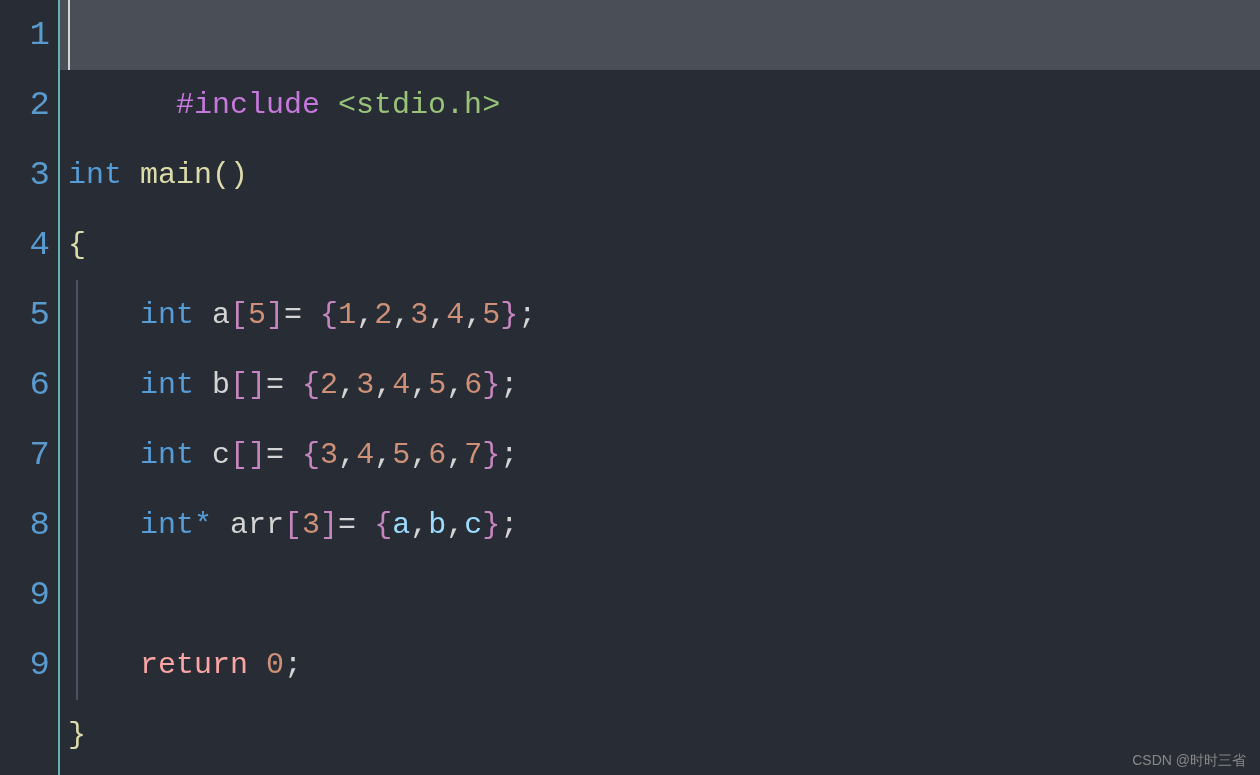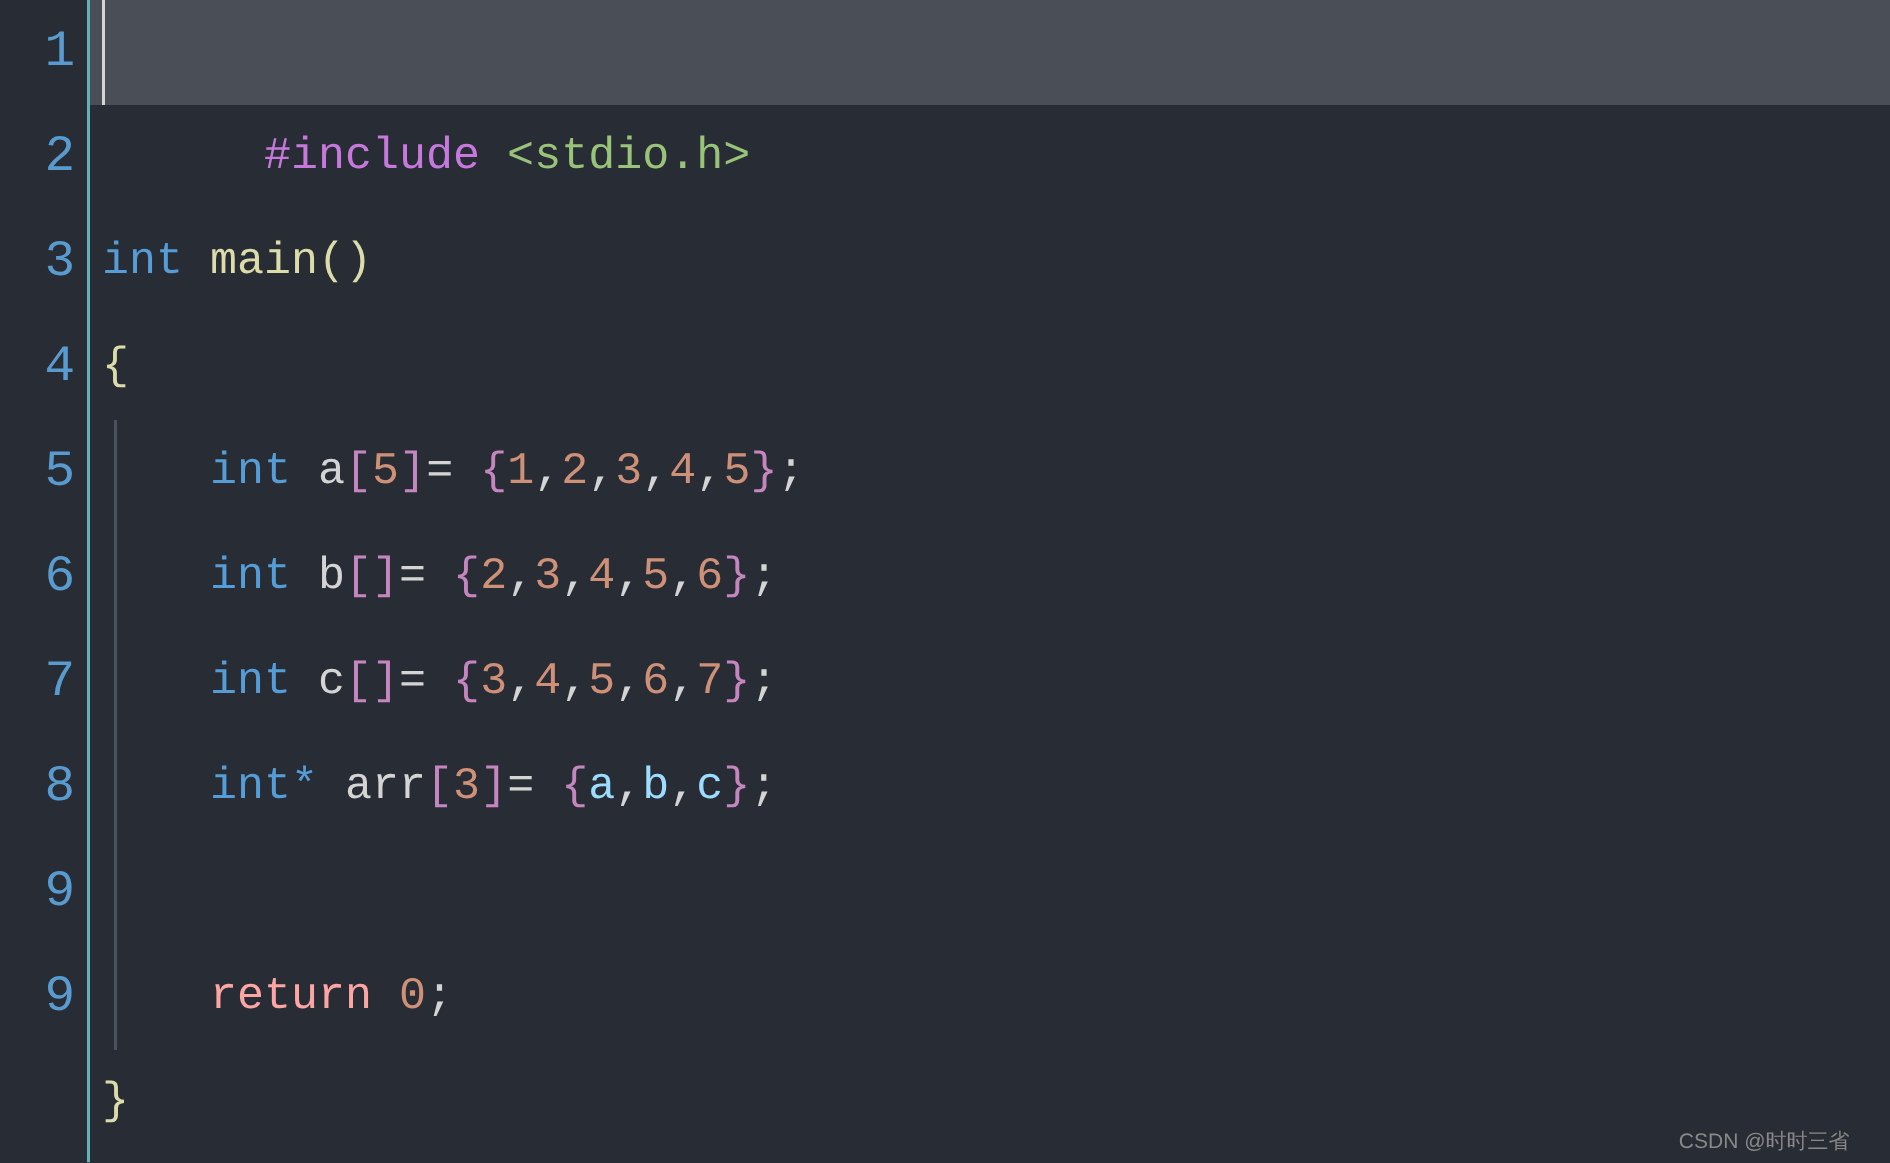--- a/index.html
+++ b/index.html
@@ -73,21 +73,21 @@
     .tok-brace2 { color: #c586c0; }
     .tok-ident { color: #9cdcfe; }
     .tok-var { color: #d4d4d4; }
     .tok-number { color: #ce9178; }
     .tok-comma { color: #d4d4d4; }
     .tok-operator { color: #d4d4d4; }
     .tok-return { color: #fca5a5; }
     .watermark {
       position: absolute;
       bottom: 5px;
-      right: 27px;
+      right: 14px;
       color: #888;
       font-size: 14px;
       font-family: sans-serif;
     }
   </style>
 </head>
 <body>
 
 <div class="editor">
   <div class="gutter">

